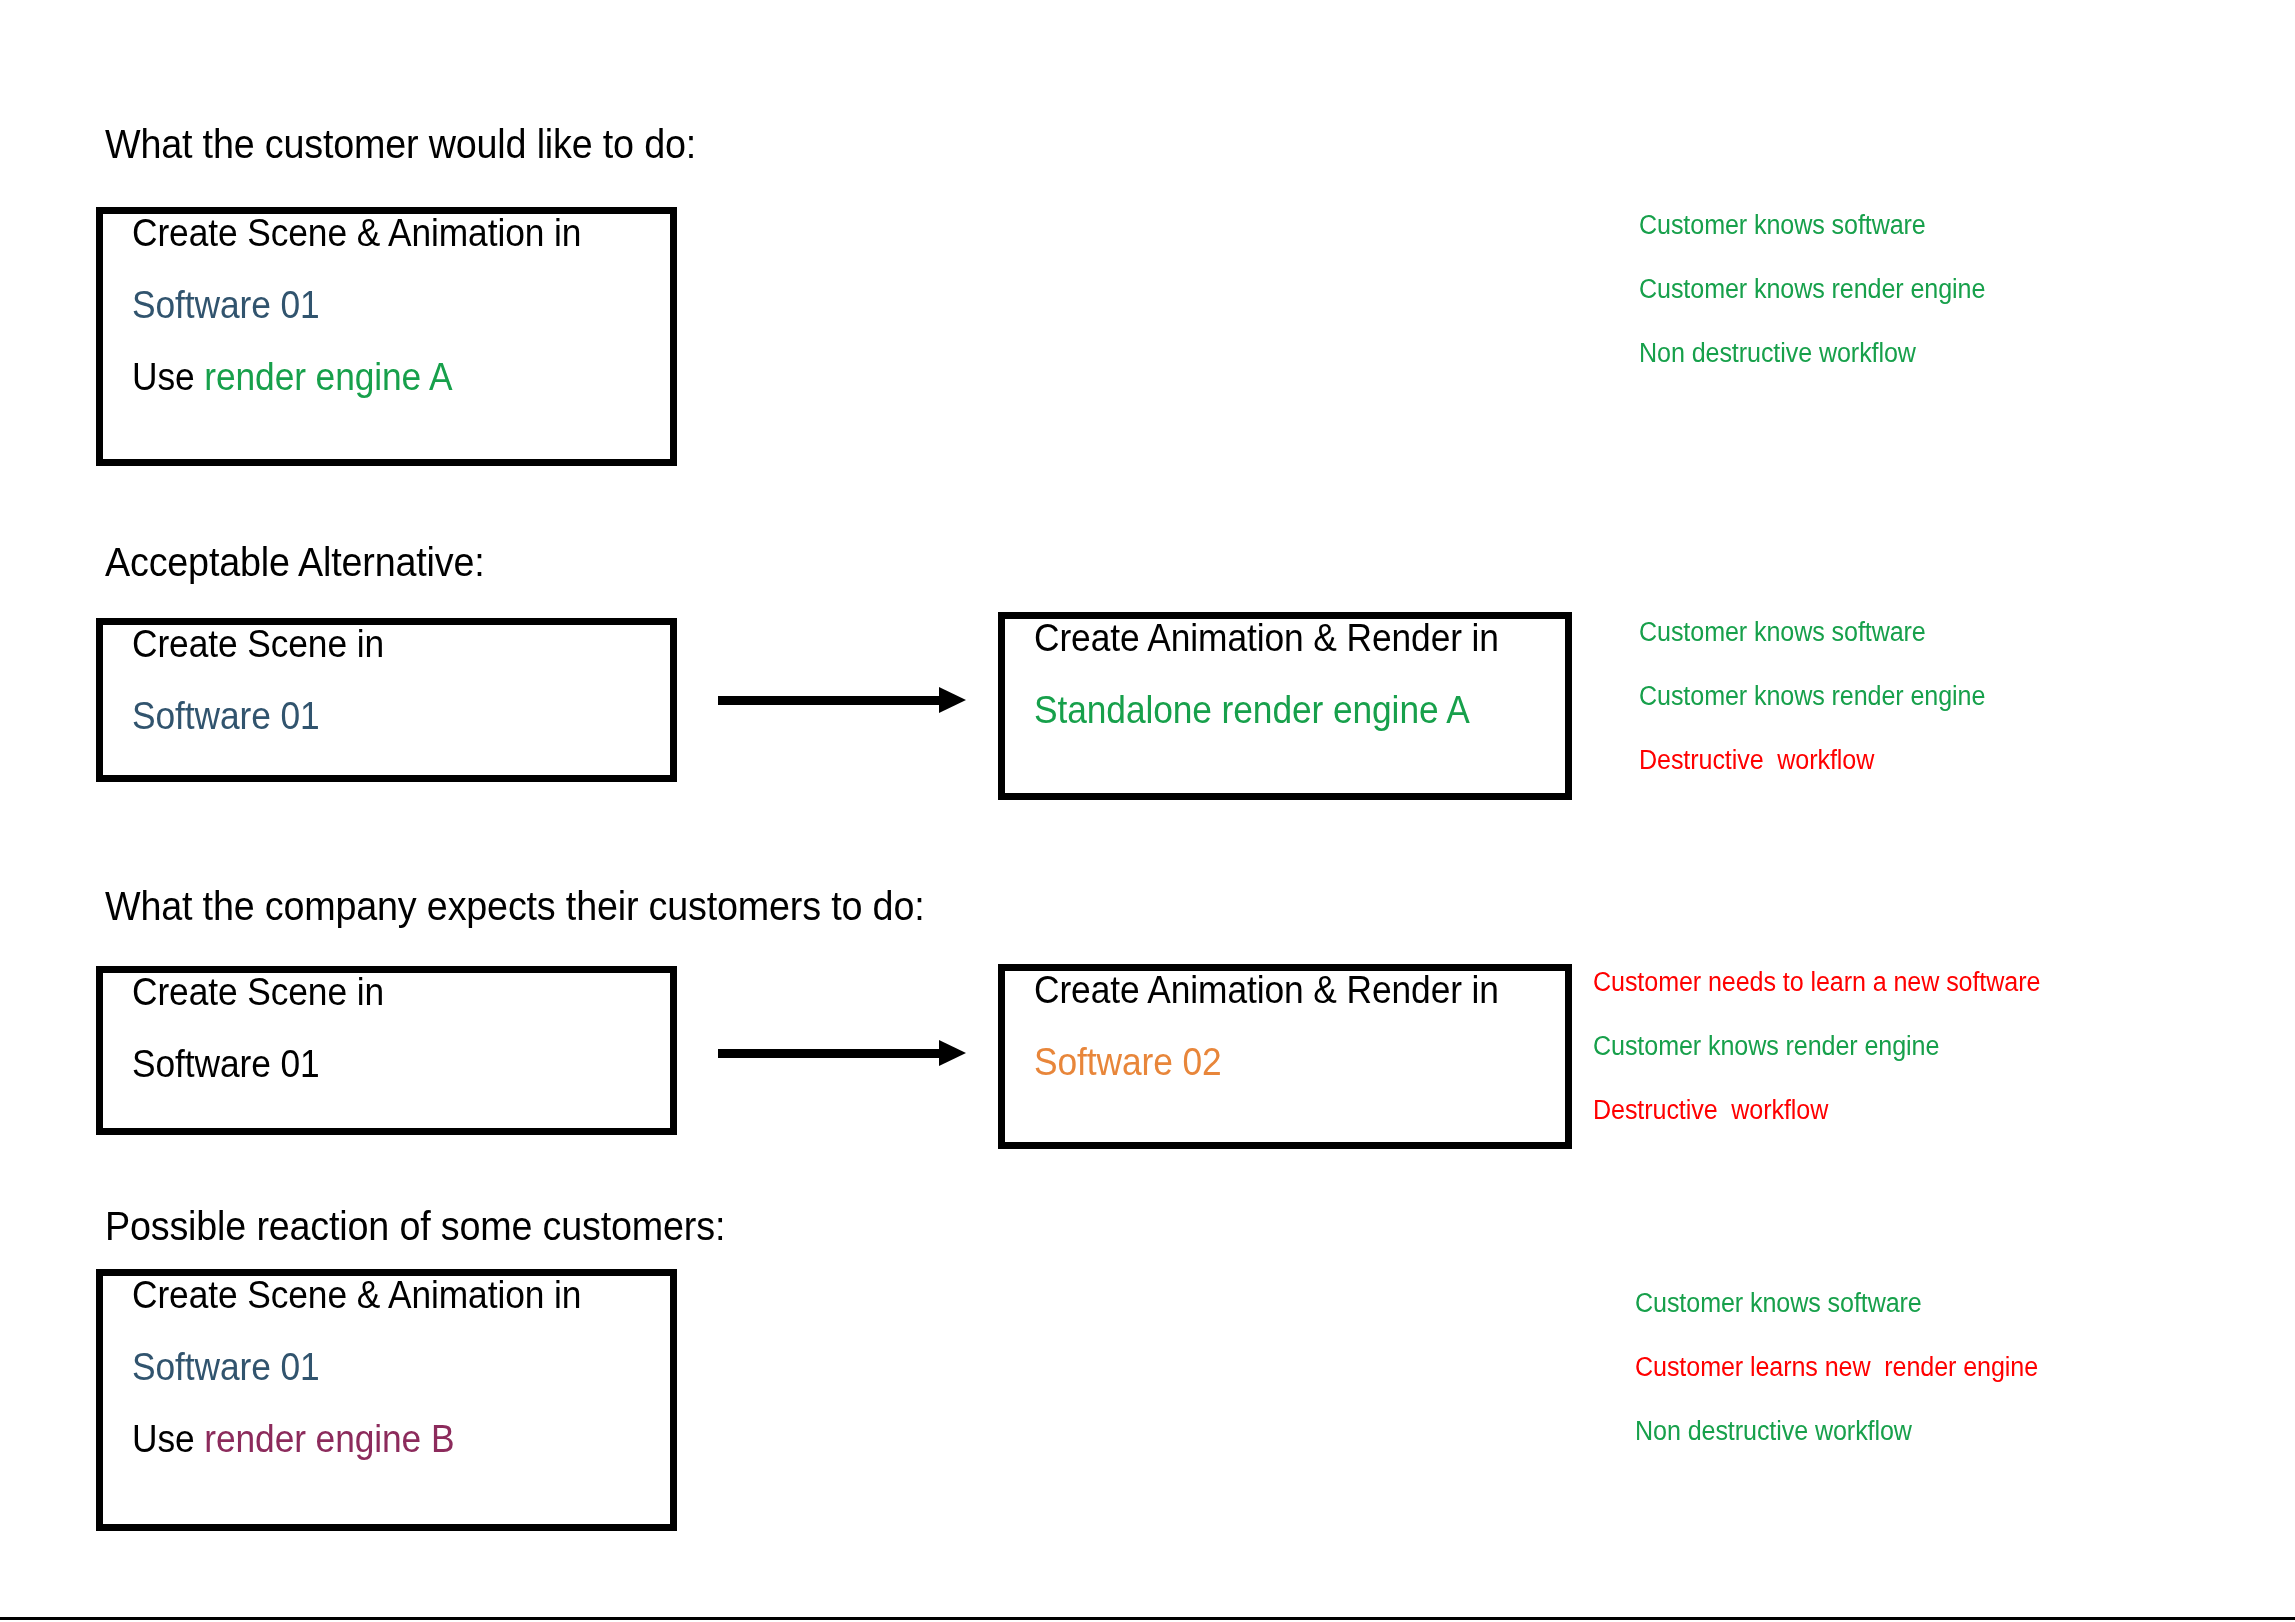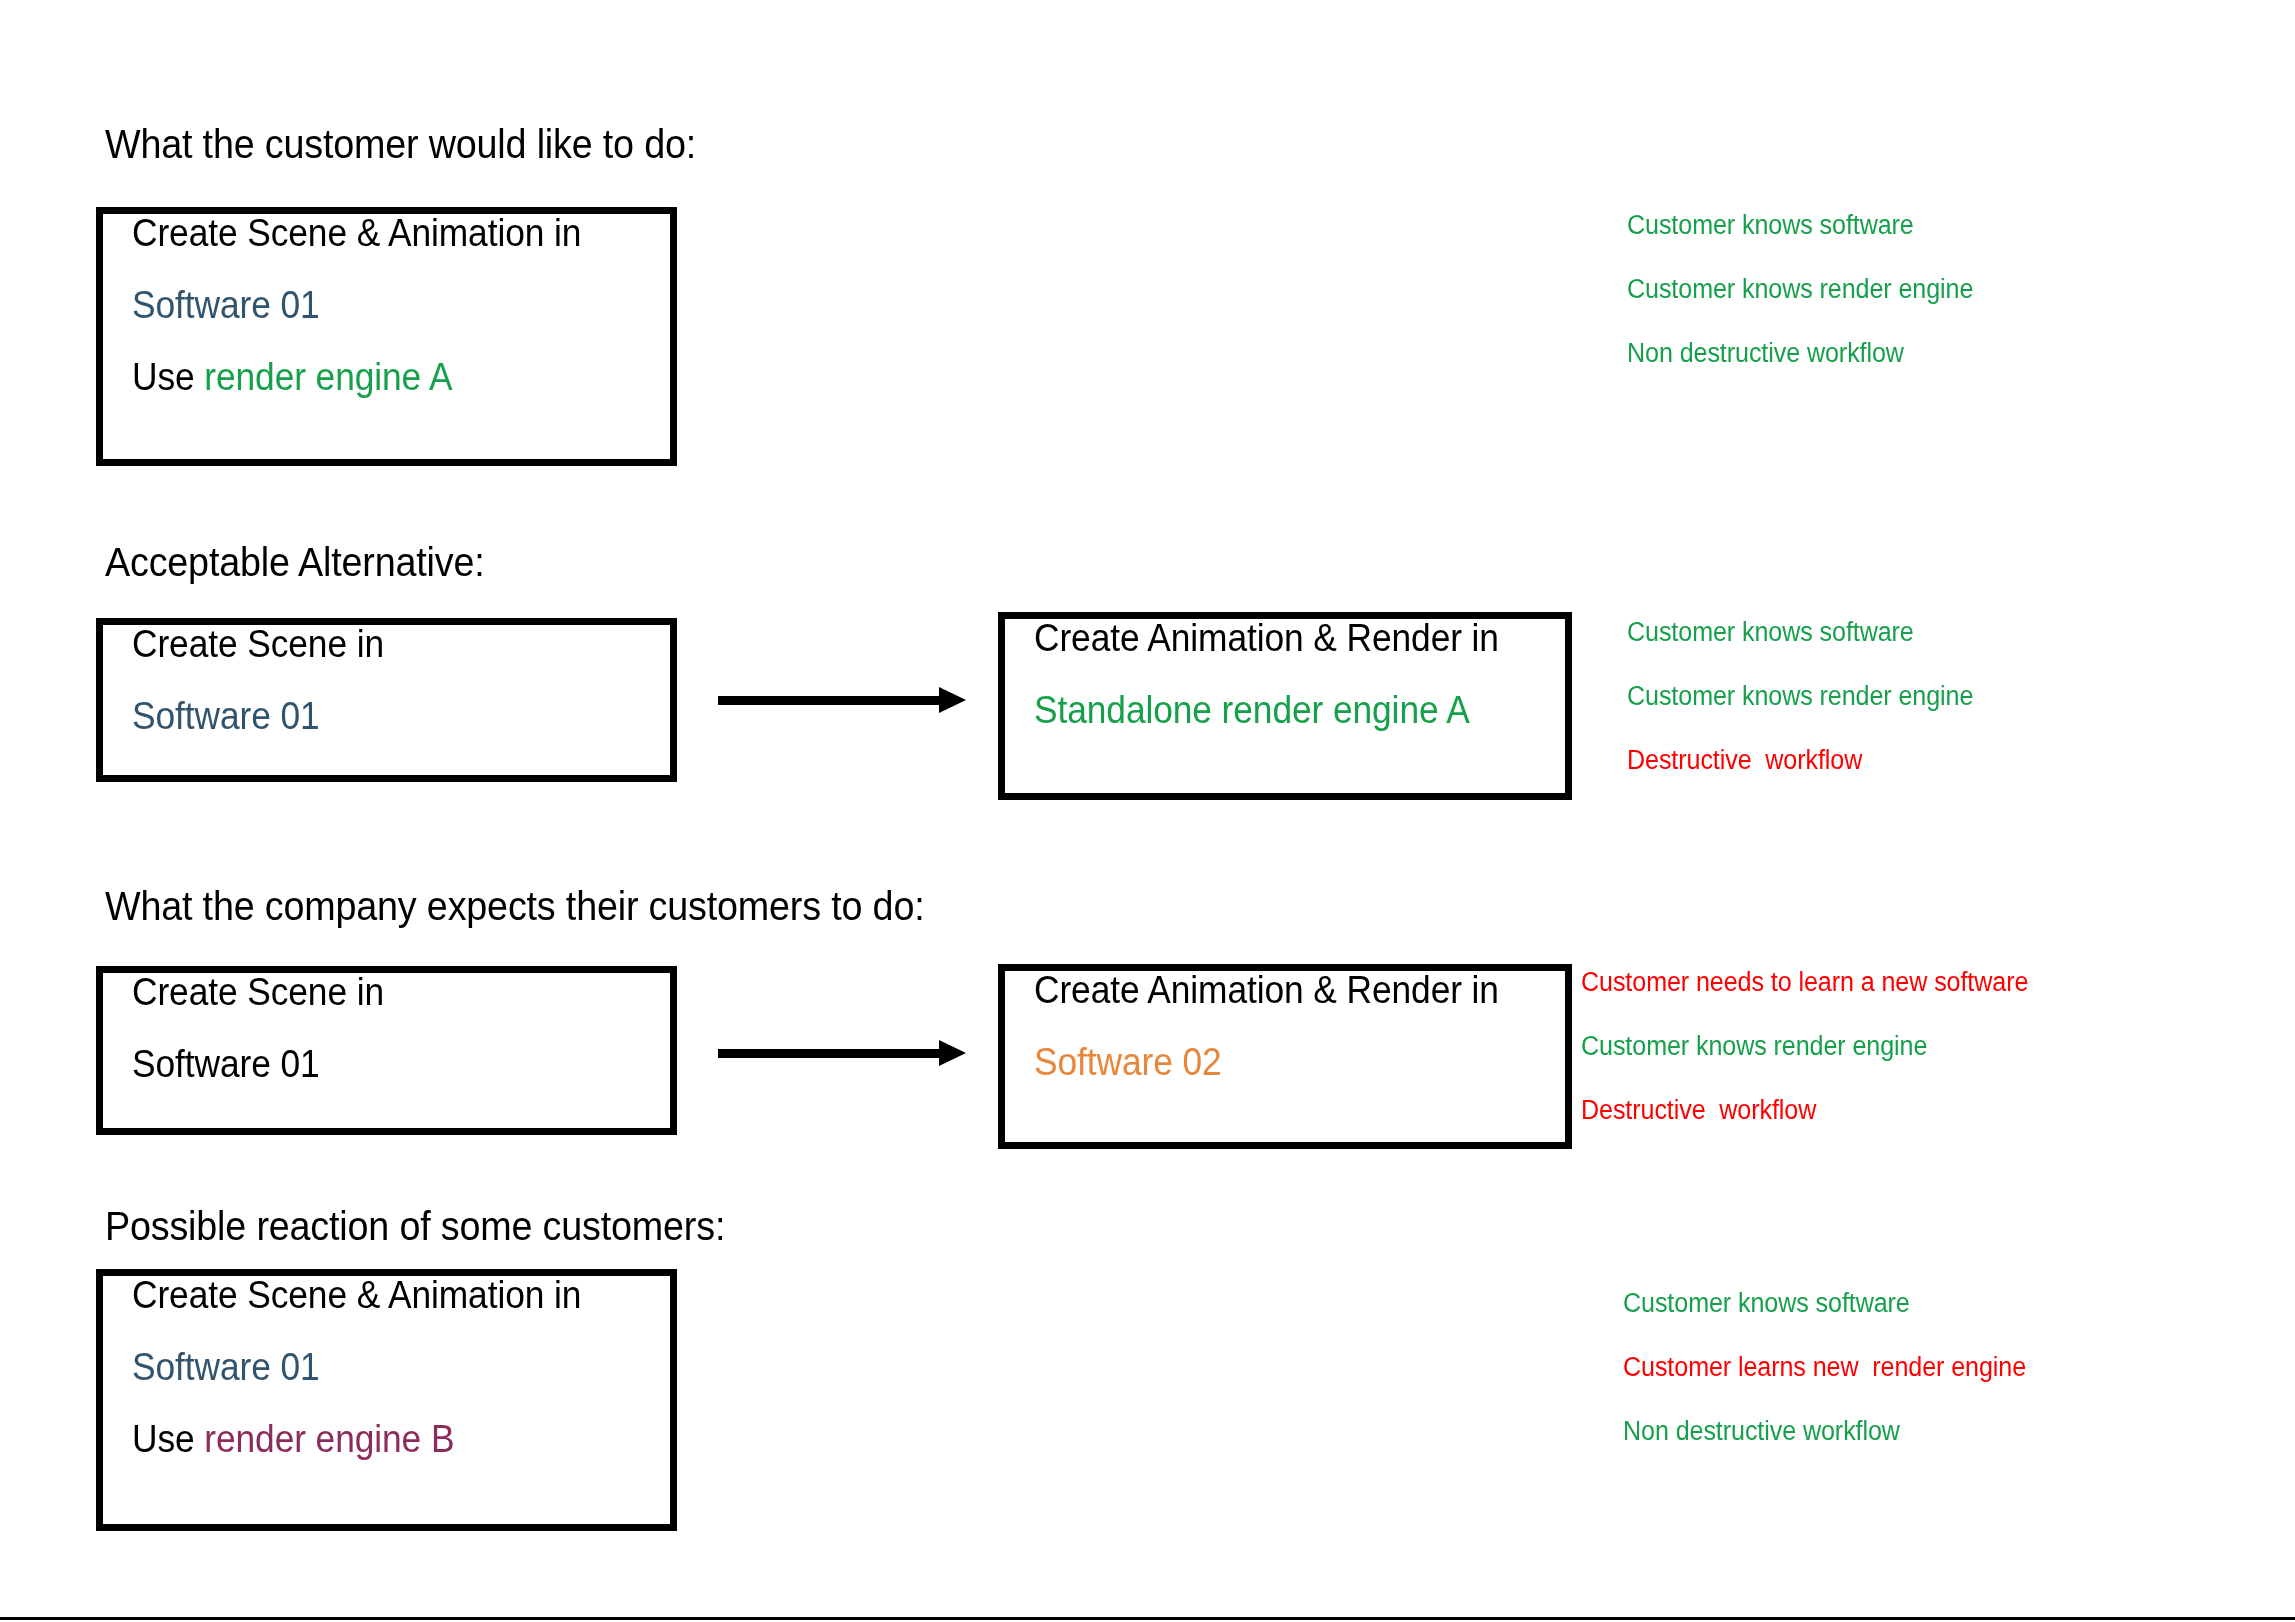--- a/index.html
+++ b/index.html
@@ -70,21 +70,21 @@
   .arrow .head {
     position: absolute;
     top: 0;
     width: 0; height: 0;
     border-top: 13px solid transparent;
     border-bottom: 13px solid transparent;
     border-left: 27.5px solid #000000;
   }
 
   
-  .notegroup { width: 654px; }
+  .notegroup { width: 654px; margin-left: 12px; }
   .note {
     font-size: 27px;
     line-height: 1.0;
     white-space: pre;
     transform: scaleX(0.93);
     transform-origin: left center;
     letter-spacing: -0.1px;
   }
   .note + .note { margin-top: 37px; }
   .n-green { color: #17A04B; }

